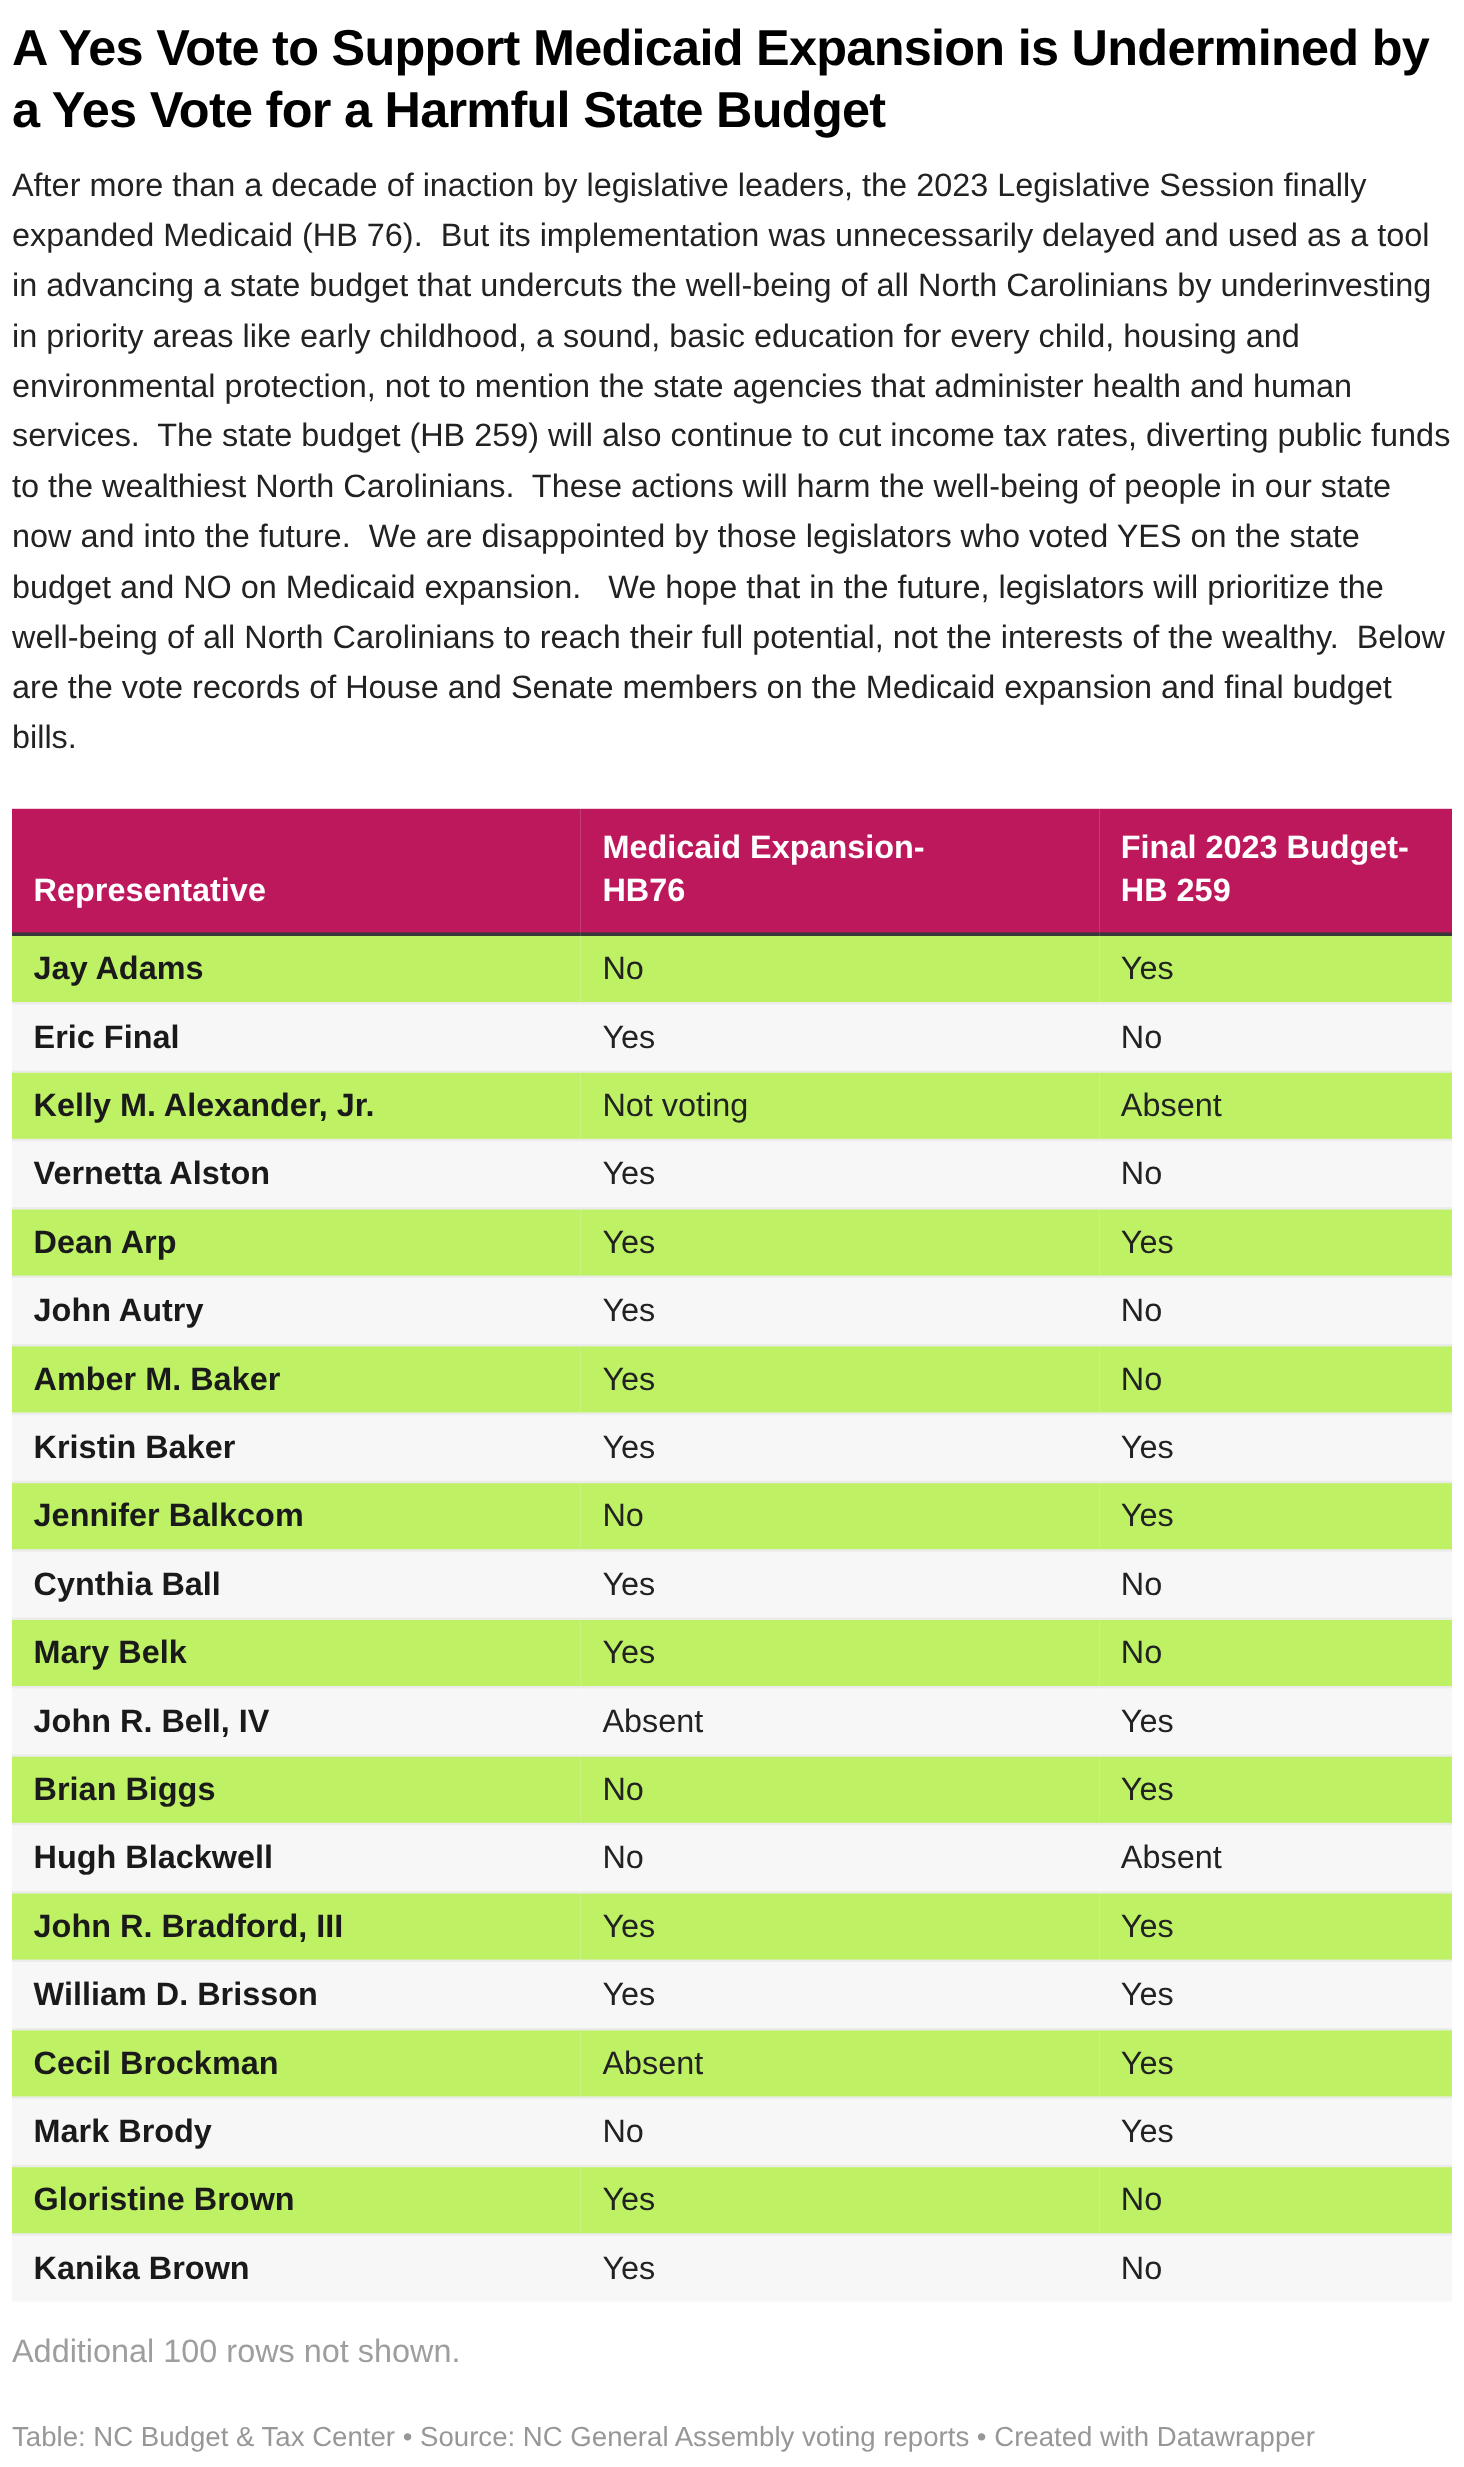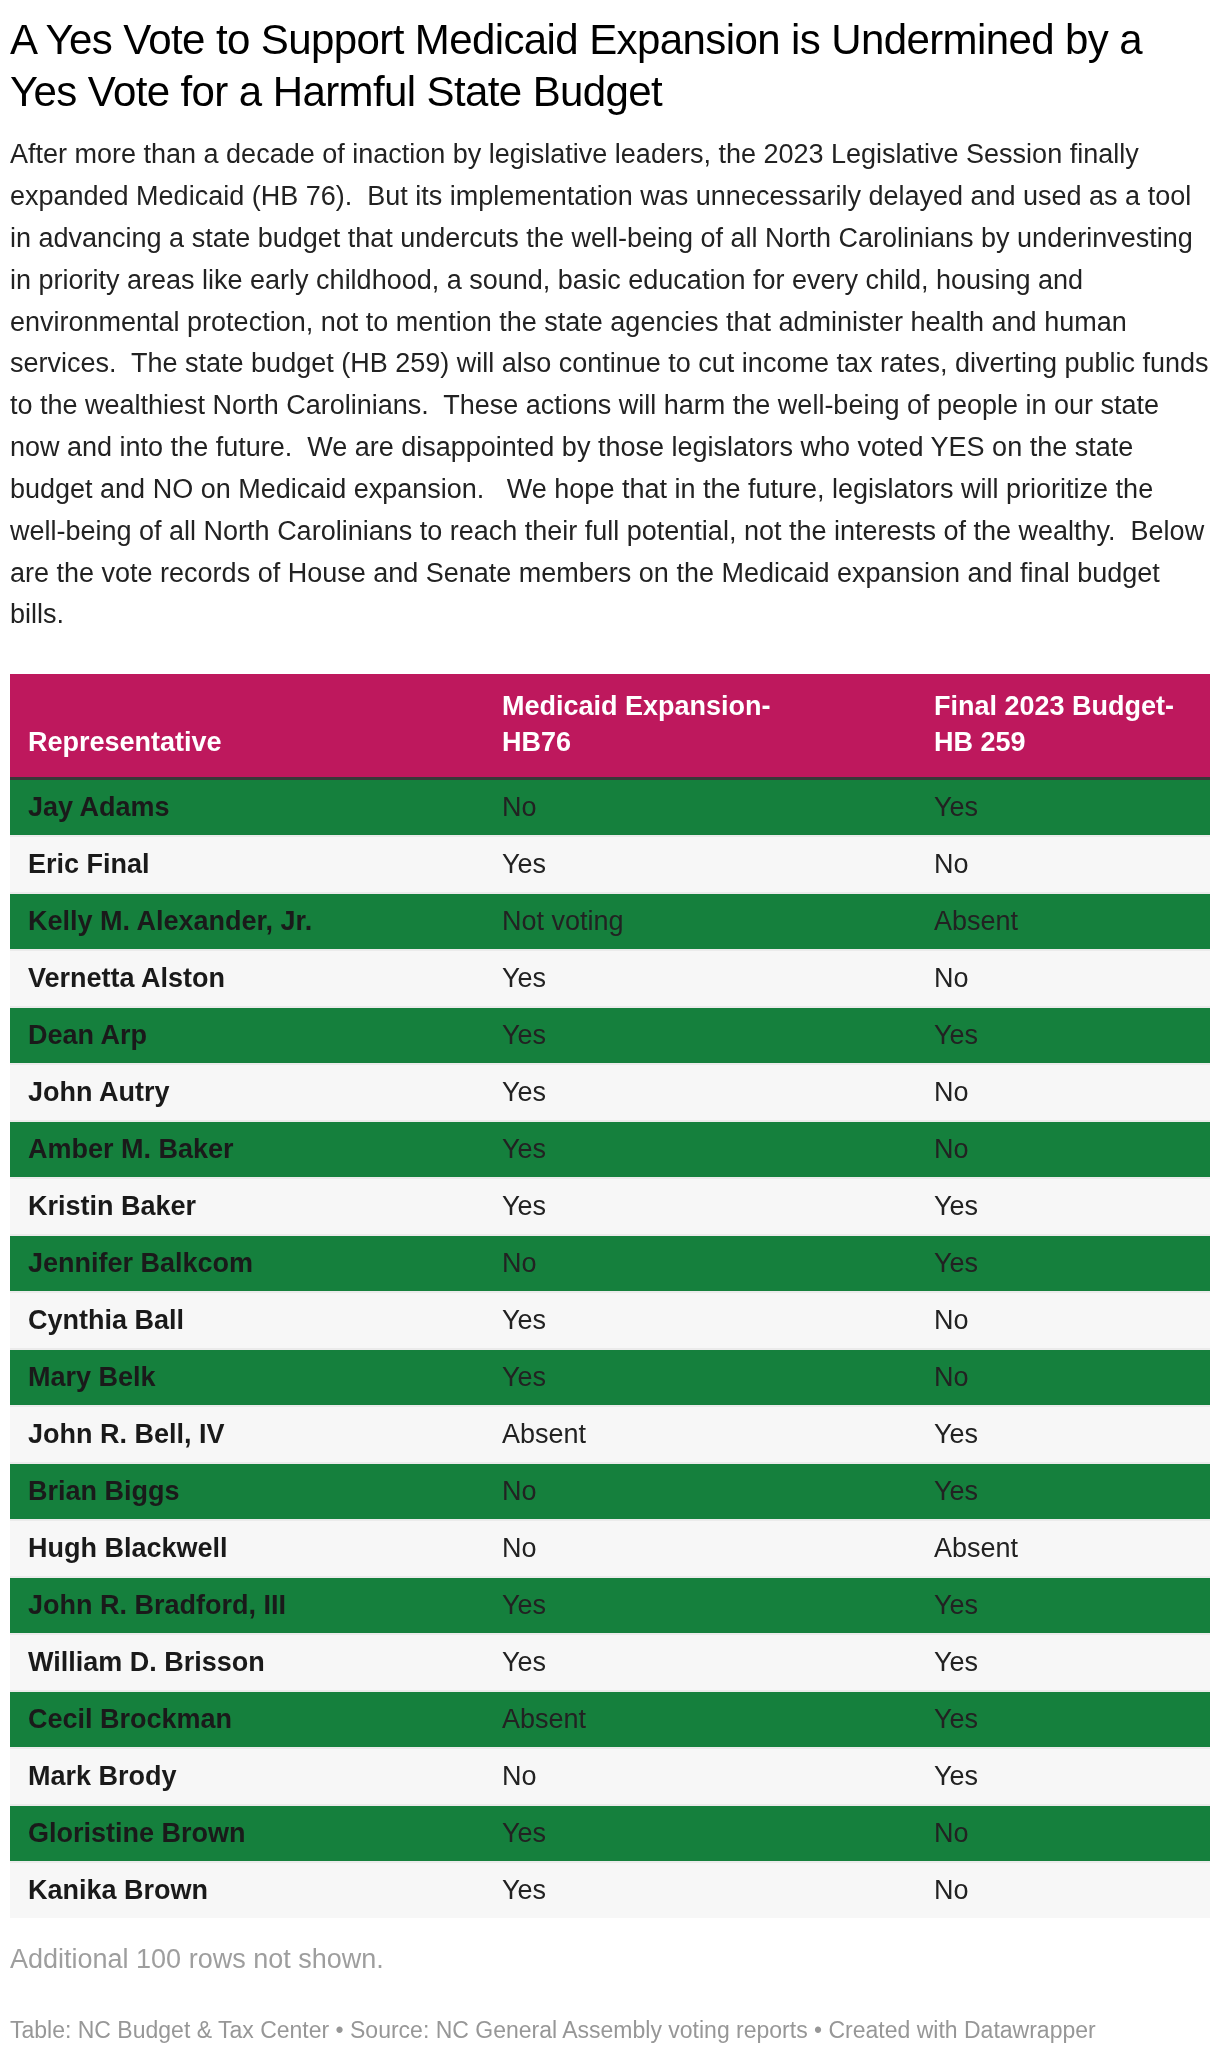--- a/index.html
+++ b/index.html
@@ -11,21 +11,21 @@
     color: #1a1a1a;
   }
   .page {
     padding: 6px 10px 14px 10px;
   }
   .chart-header { padding: 0 0 0 0; }
   h1.title {
     margin: 8px 0 16px 0;
     font-size: 42px;
     line-height: 1.24;
-    font-weight: 400;
+    font-weight: 700;
     color: #000000;
     letter-spacing: -0.6px;
     max-width: 1196px;
   }
   p.description {
     margin: 0 0 38px 0;
     font-size: 27px;
     line-height: 1.55;
     color: #222222;
     white-space: pre-wrap;
@@ -54,21 +54,21 @@
   table.votes tbody td {
     font-size: 27px;
     padding: 12px 18px 12px 18px;
     color: #222222;
     vertical-align: middle;
   }
   table.votes tbody td.name {
     font-weight: 700;
     color: #1a1a1a;
   }
-  table.votes tbody tr { background: #15803d; }
+  table.votes tbody tr { background: #bef264; }
   table.votes tbody tr:nth-child(even) { background: #f7f7f7; }
   table.votes tbody tr + tr td { border-top: 2px solid #ebebeb; }
   .rows-note {
     margin: 26px 0 0 0;
     font-size: 27px;
     color: #9e9e9e;
   }
   .footer-credit {
     margin: 42px 0 0 0;
     font-size: 23px;

